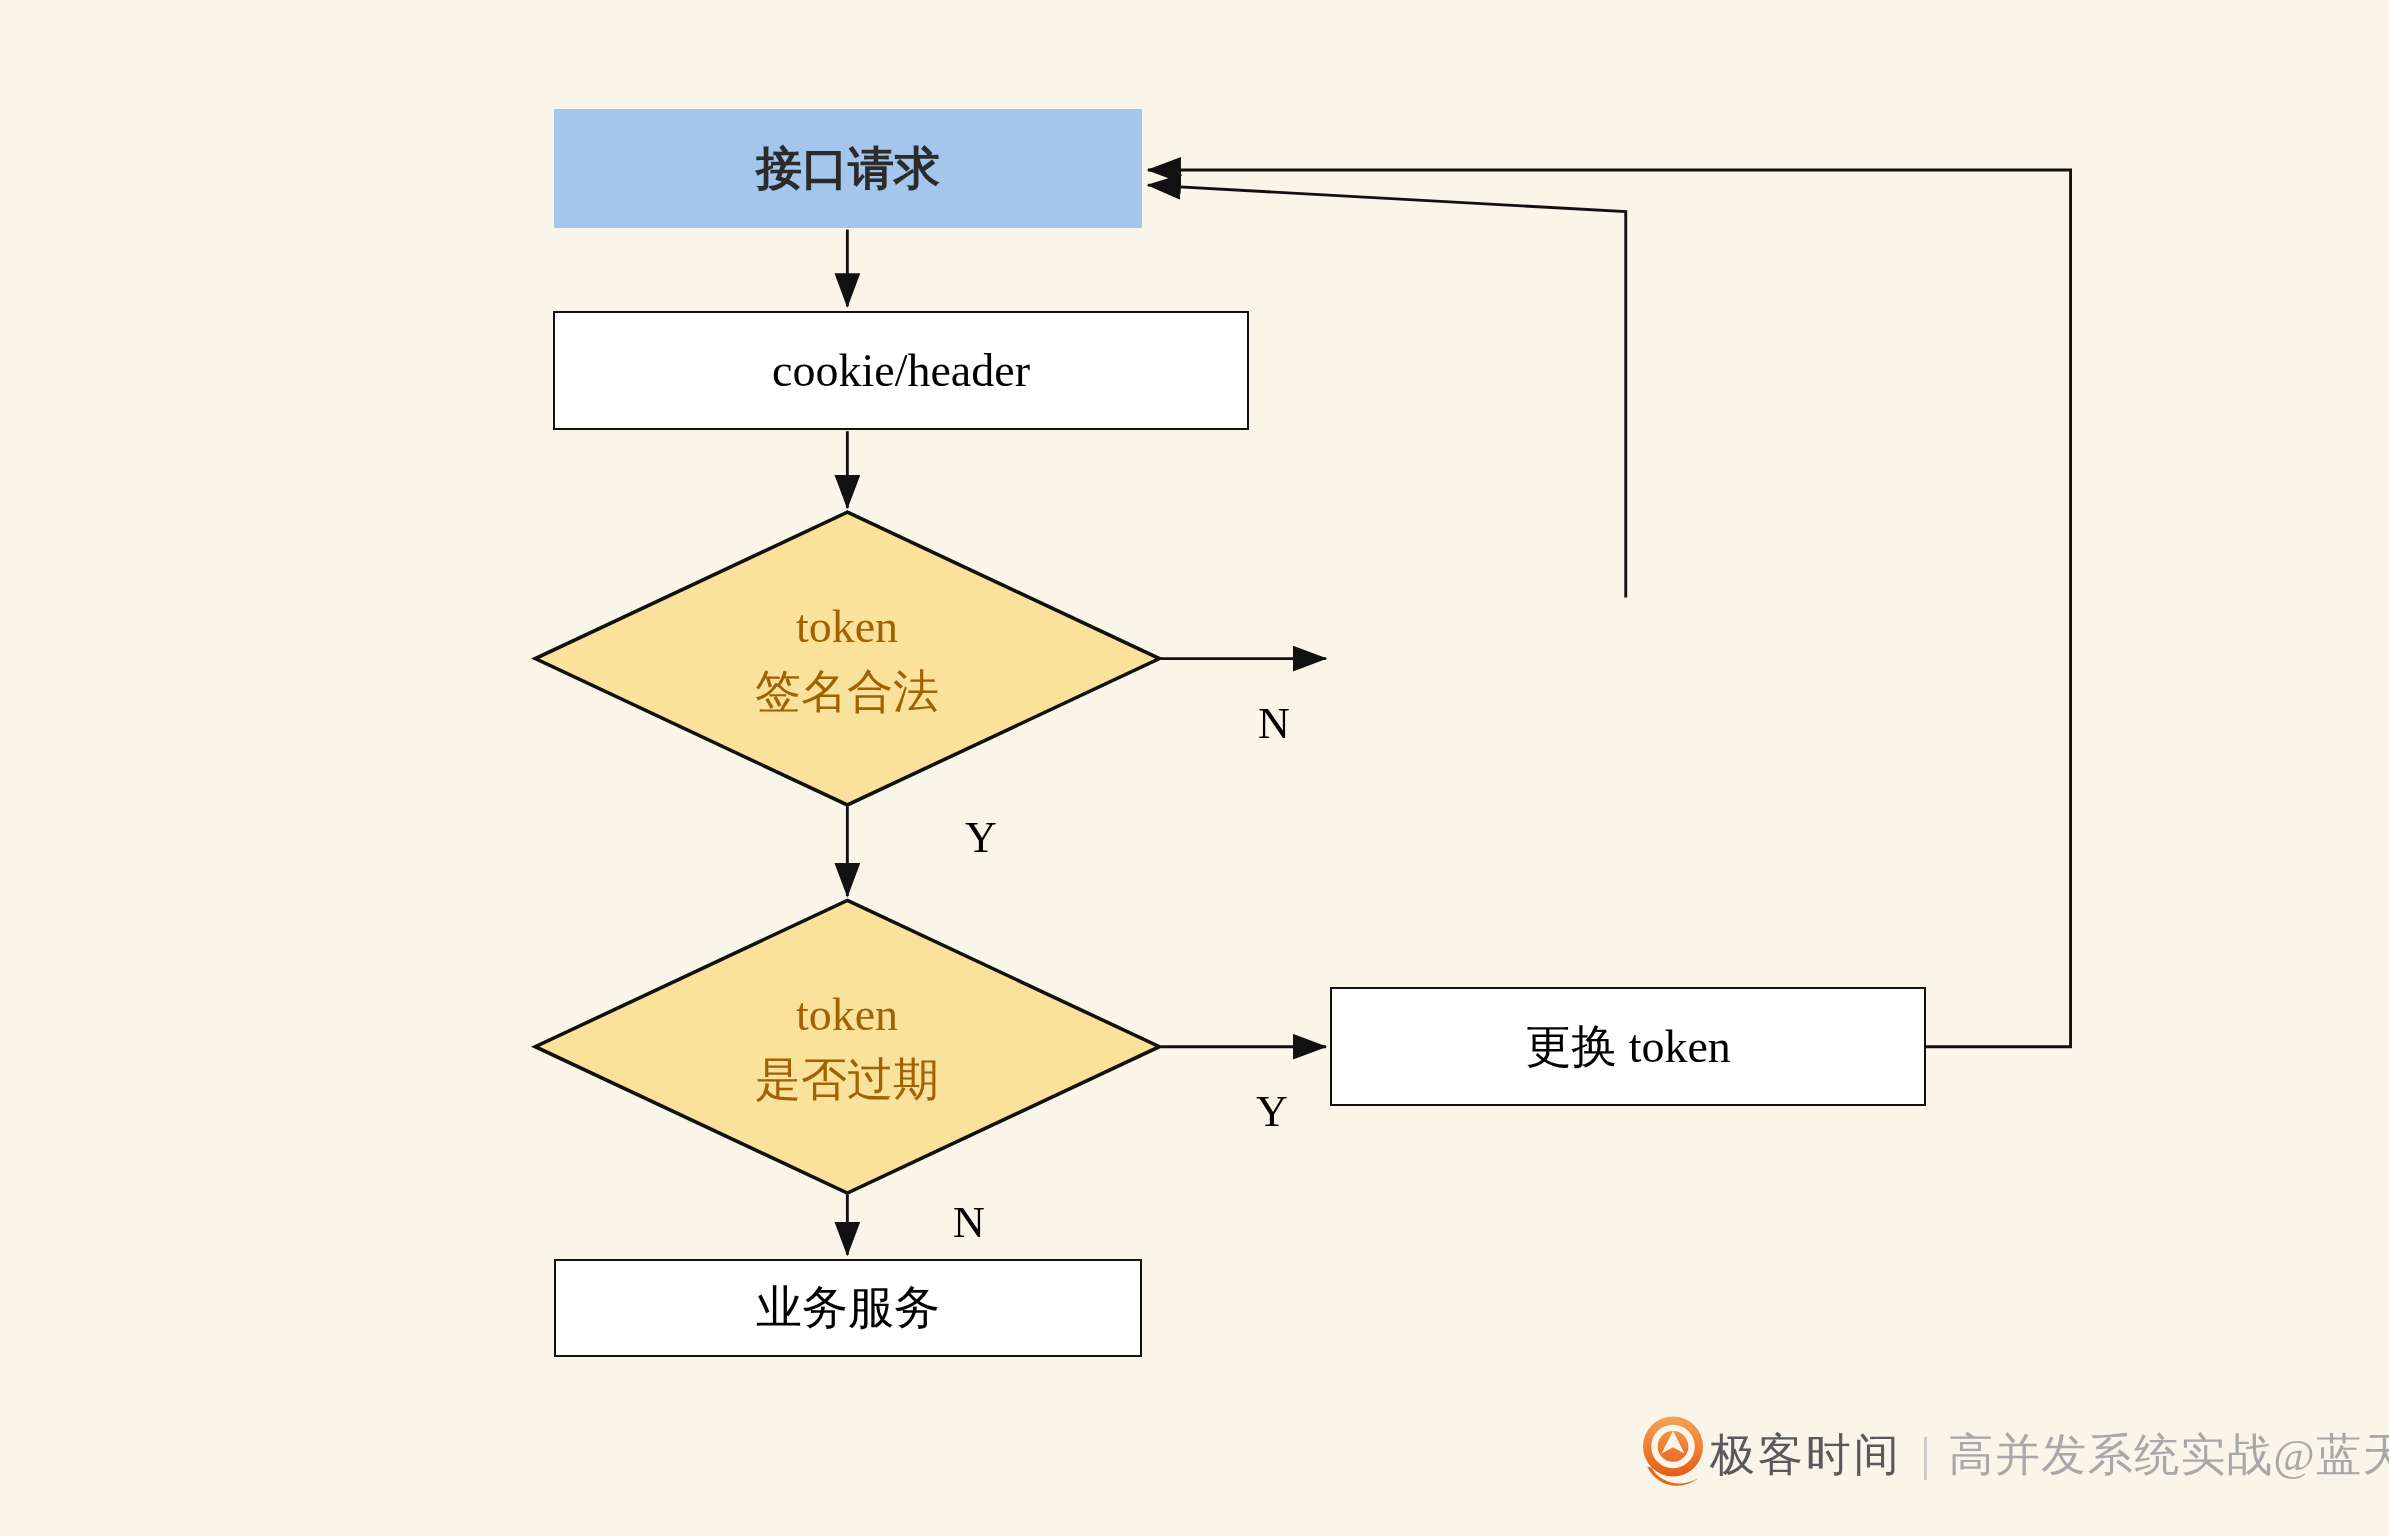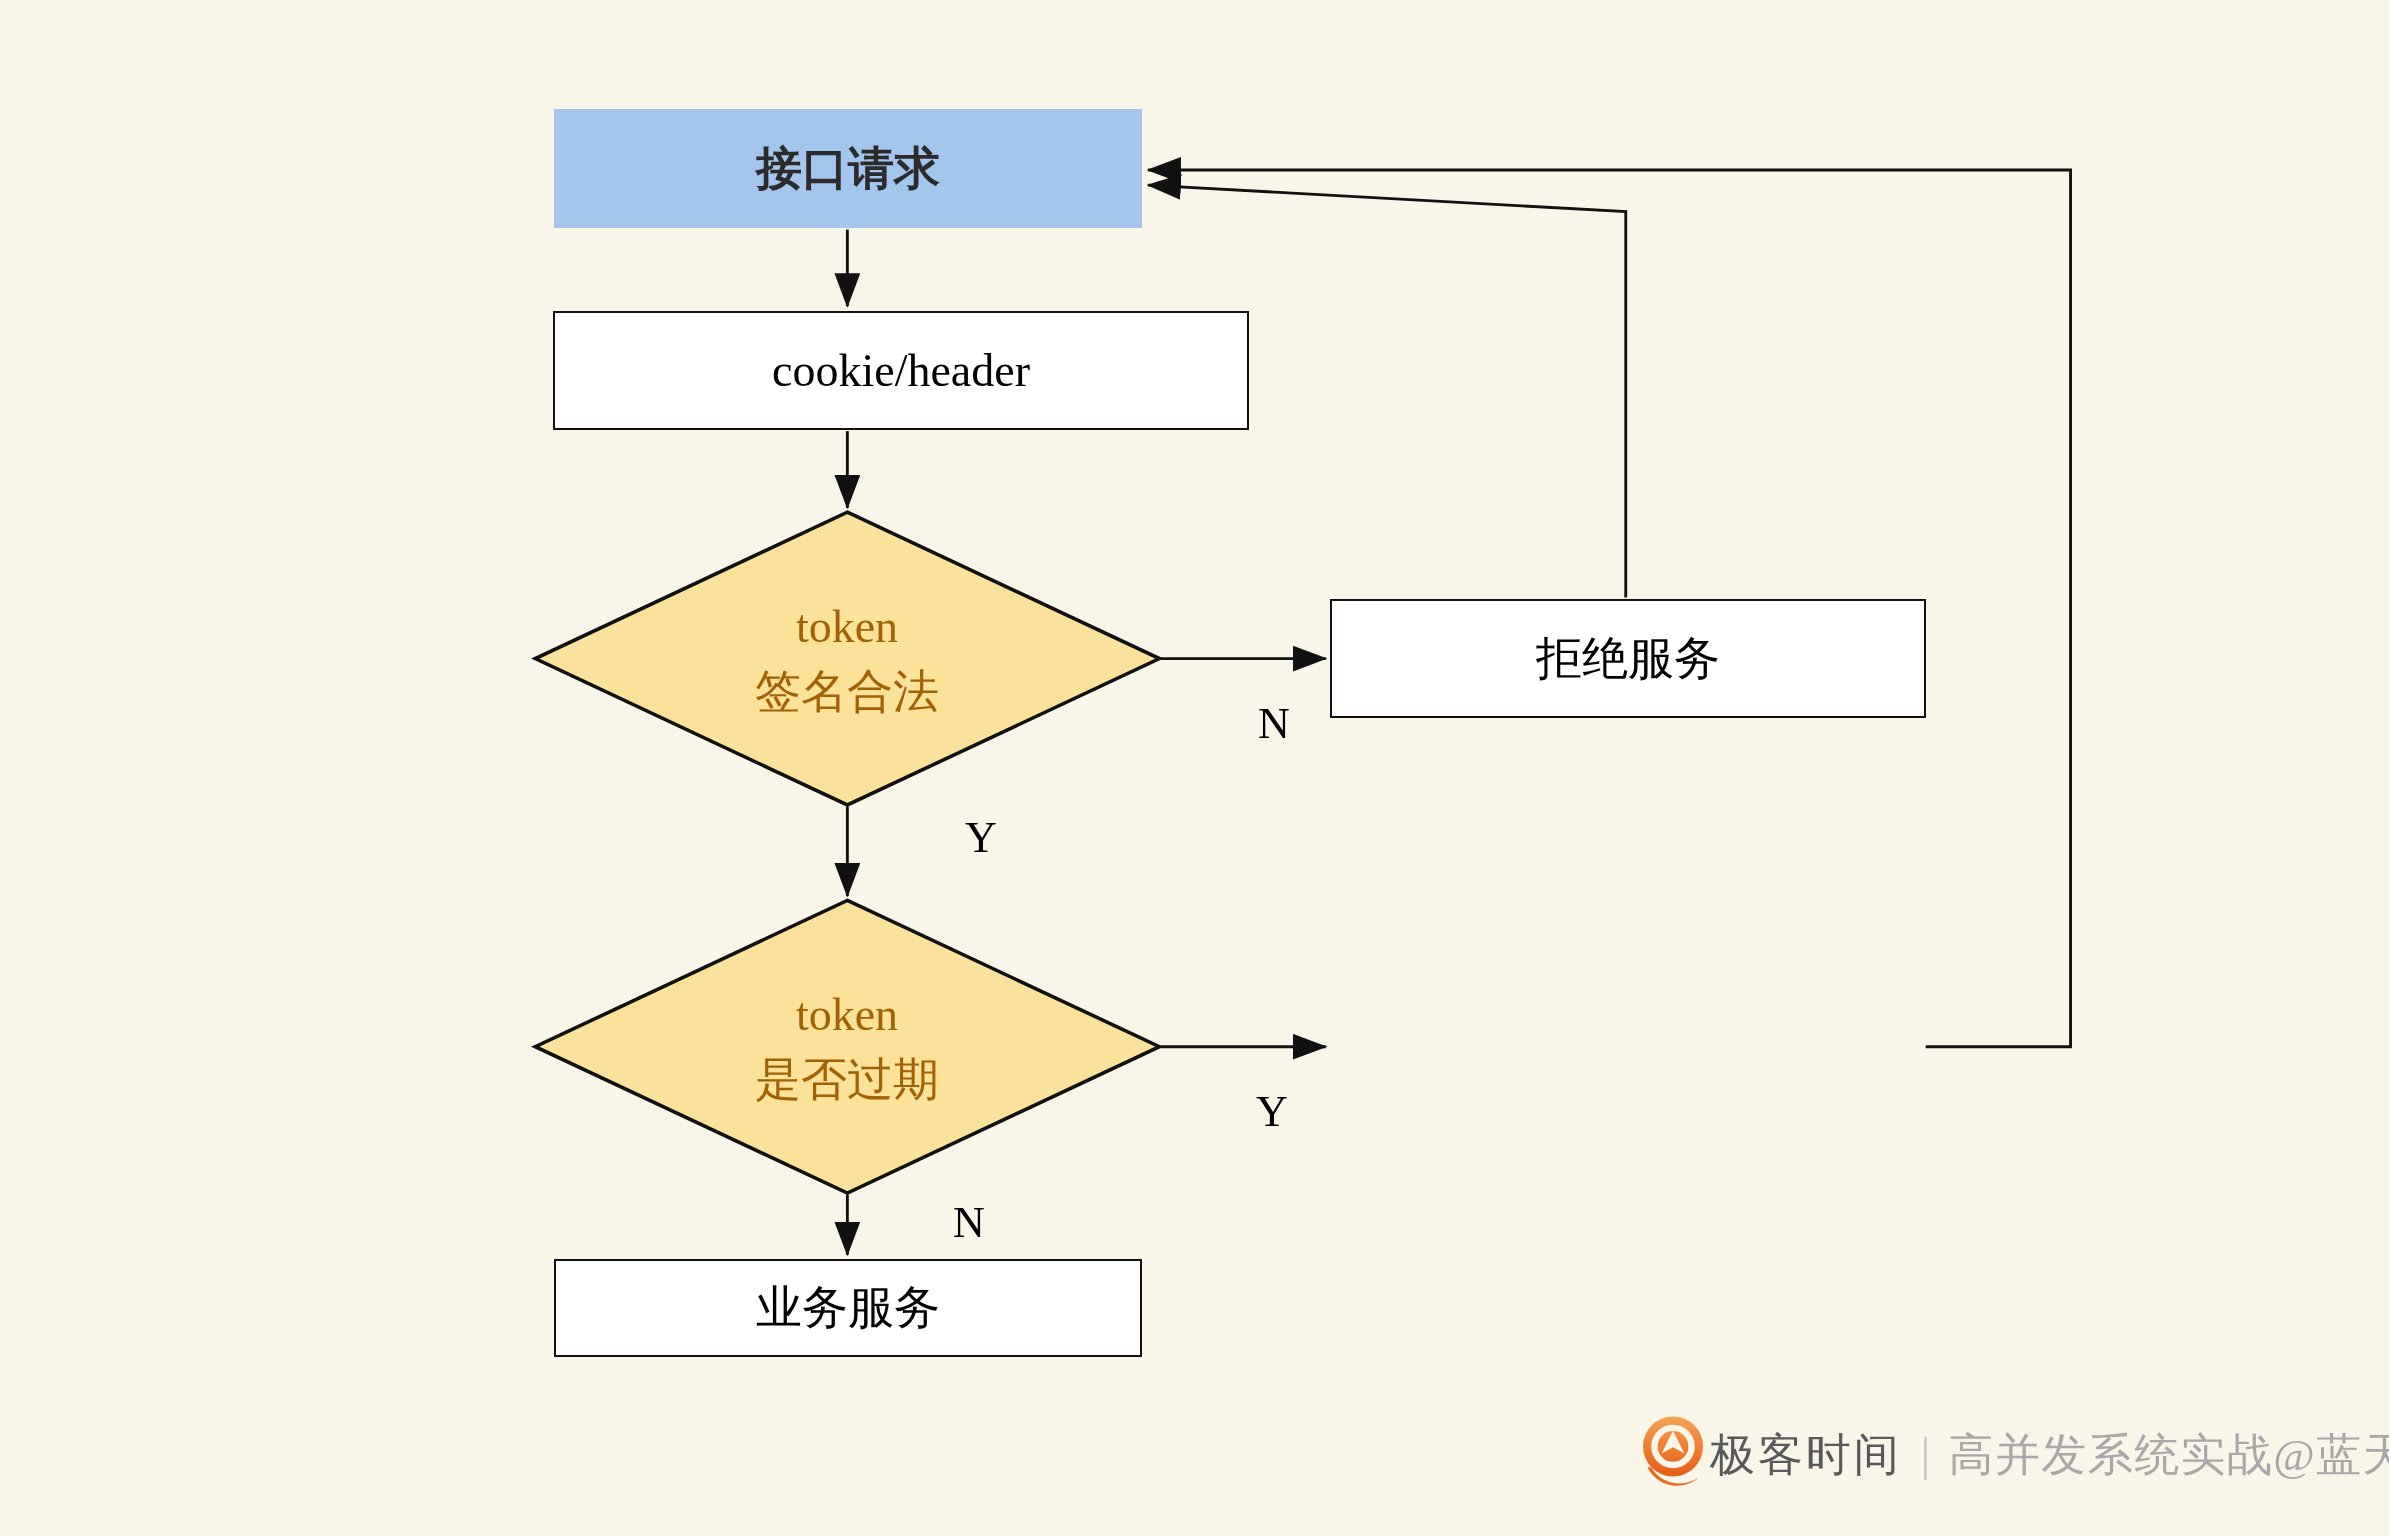--- a/index.html
+++ b/index.html
@@ -60,24 +60,24 @@
   </svg>
 
   <div class="node start" style="left:508px;top:109px;width:588px;height:119px;">
     <span>接口请求</span>
   </div>
 
   <div class="node rect" style="left:507px;top:311px;width:696px;height:119px;">
     <span>cookie/header</span>
   </div>
 
-  <div class="node rect" style="left:1284px;top:599px;width:596px;height:119px;">
-    <span>拒绝服务</span>
+
+  <div class="node rect" style="left:1284px;top:987px;width:596px;height:119px;">
+    <span>更换 token</span>
   </div>
-
 
   <div class="node rect" style="left:508px;top:1259px;width:588px;height:98px;">
     <span>业务服务</span>
   </div>
 
   <div class="dlabel" style="left:801px;top:659px;">
     <div>token</div>
     <div>签名合法</div>
   </div>
 

